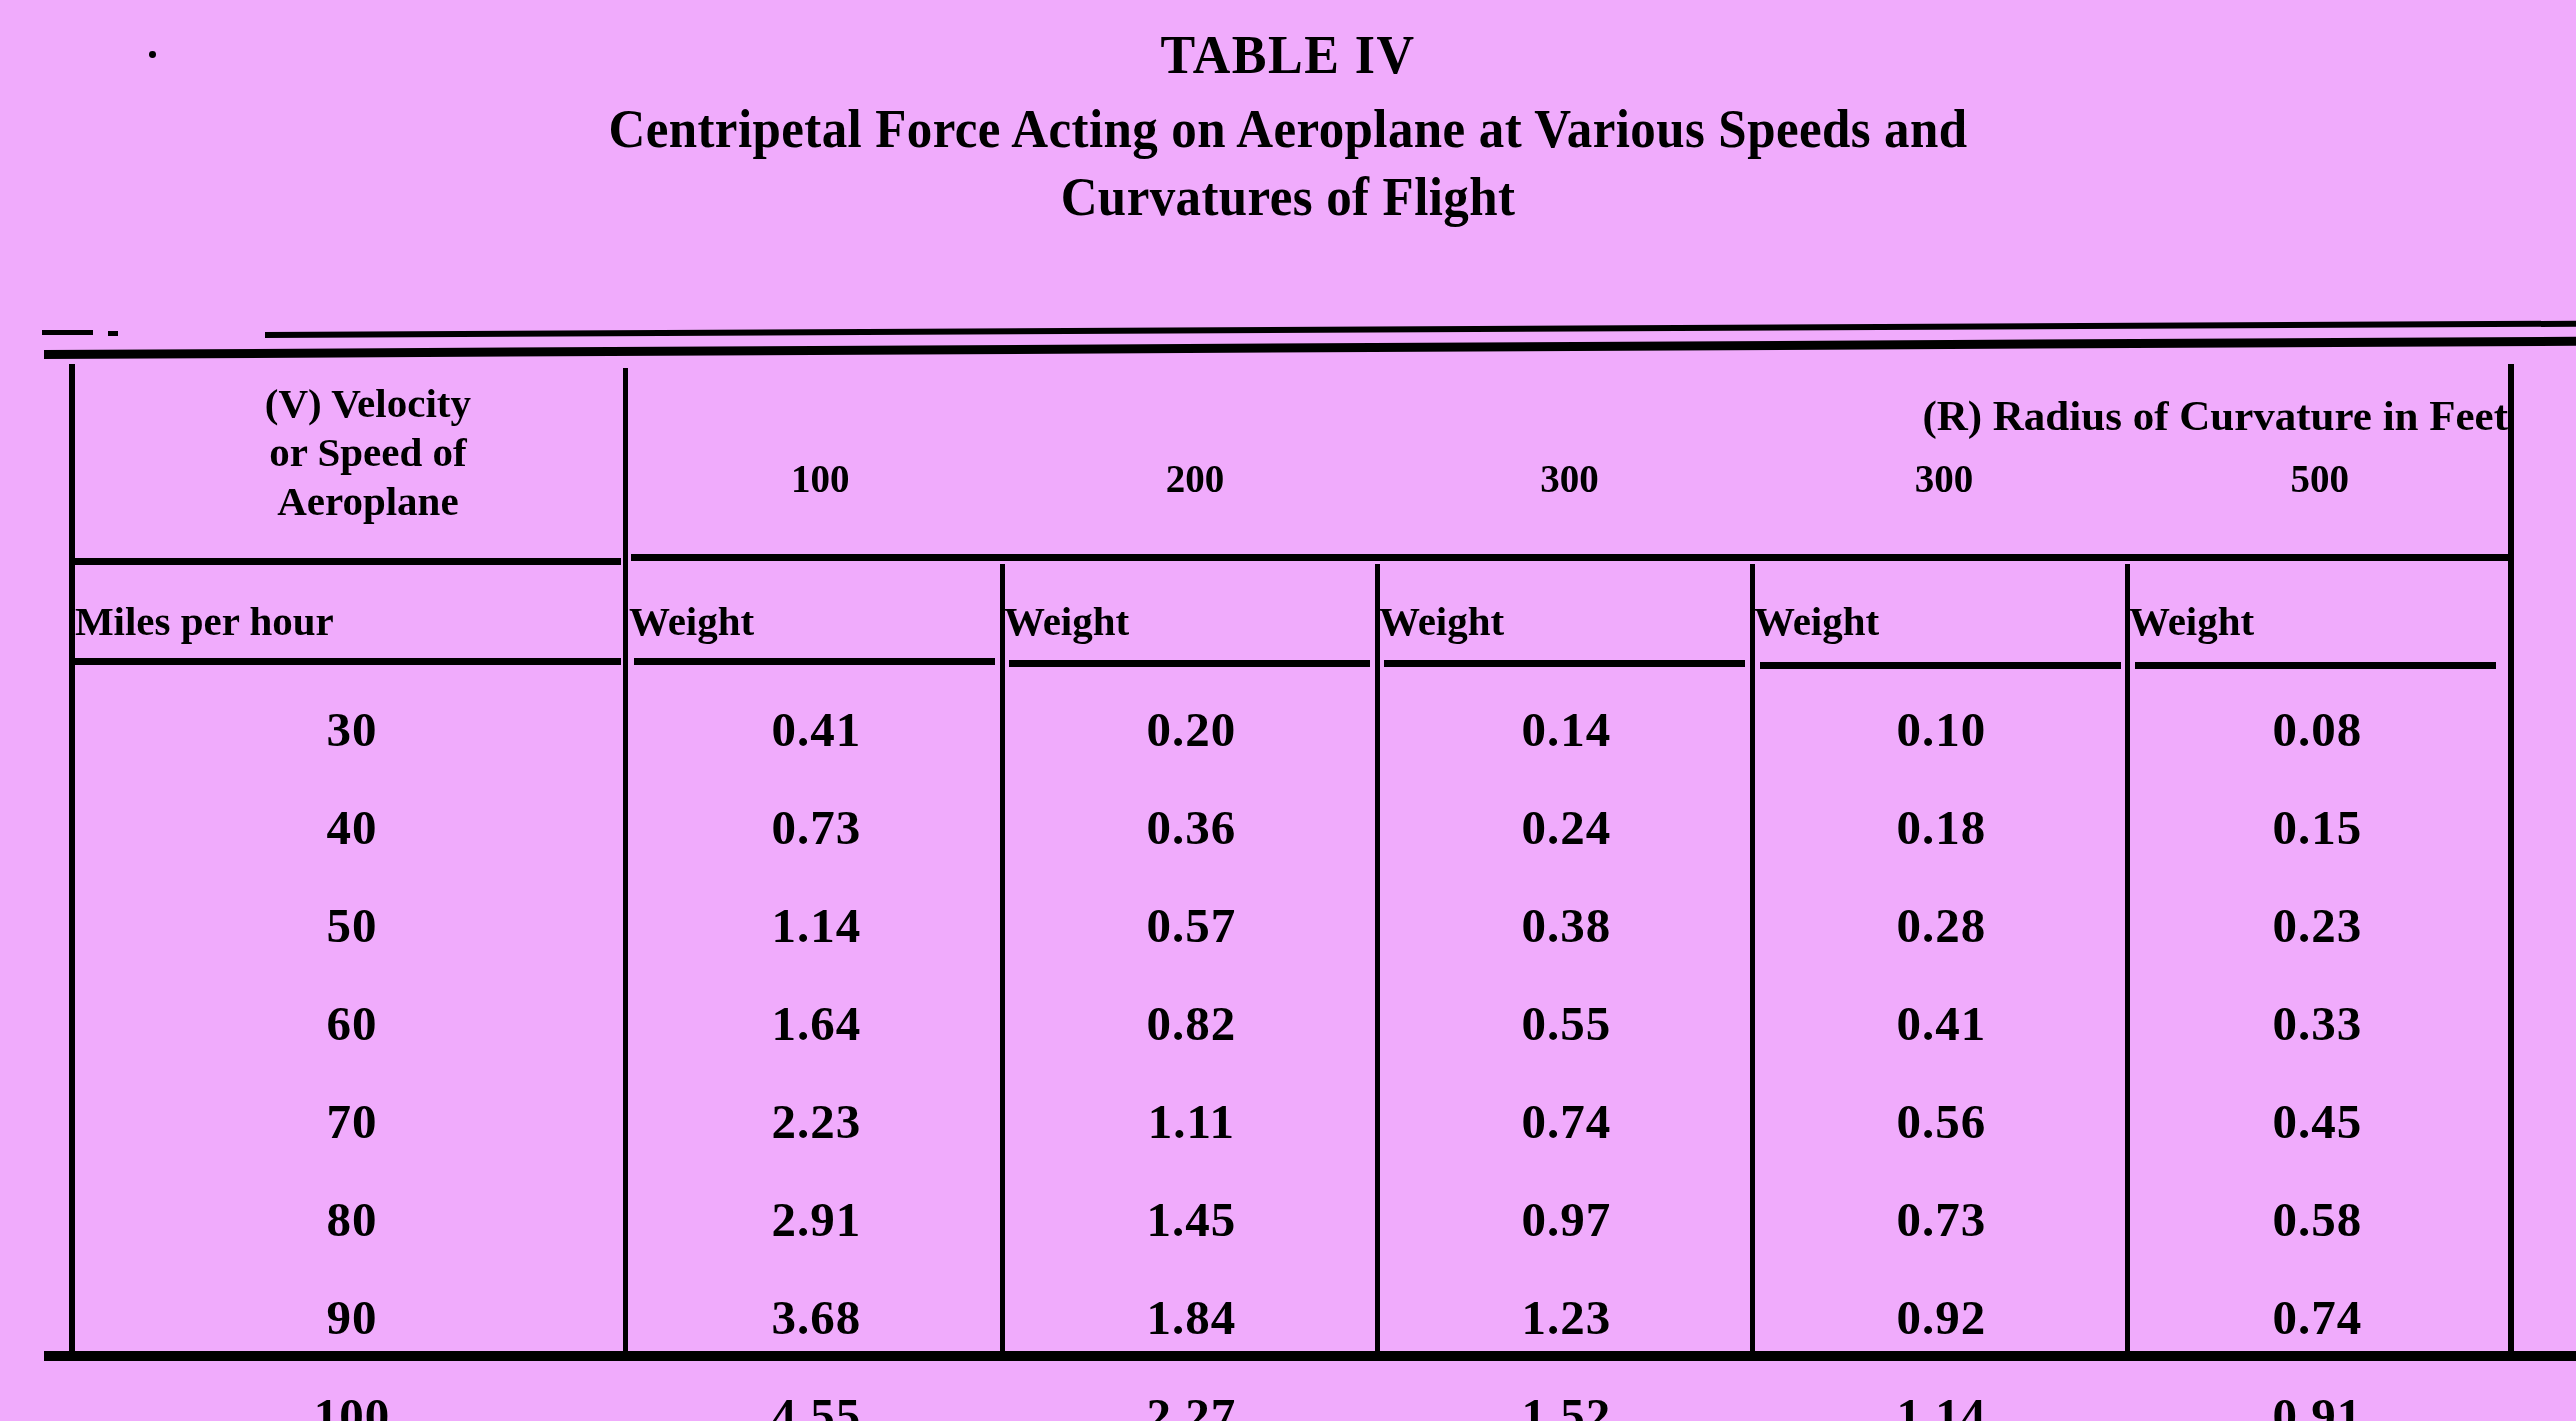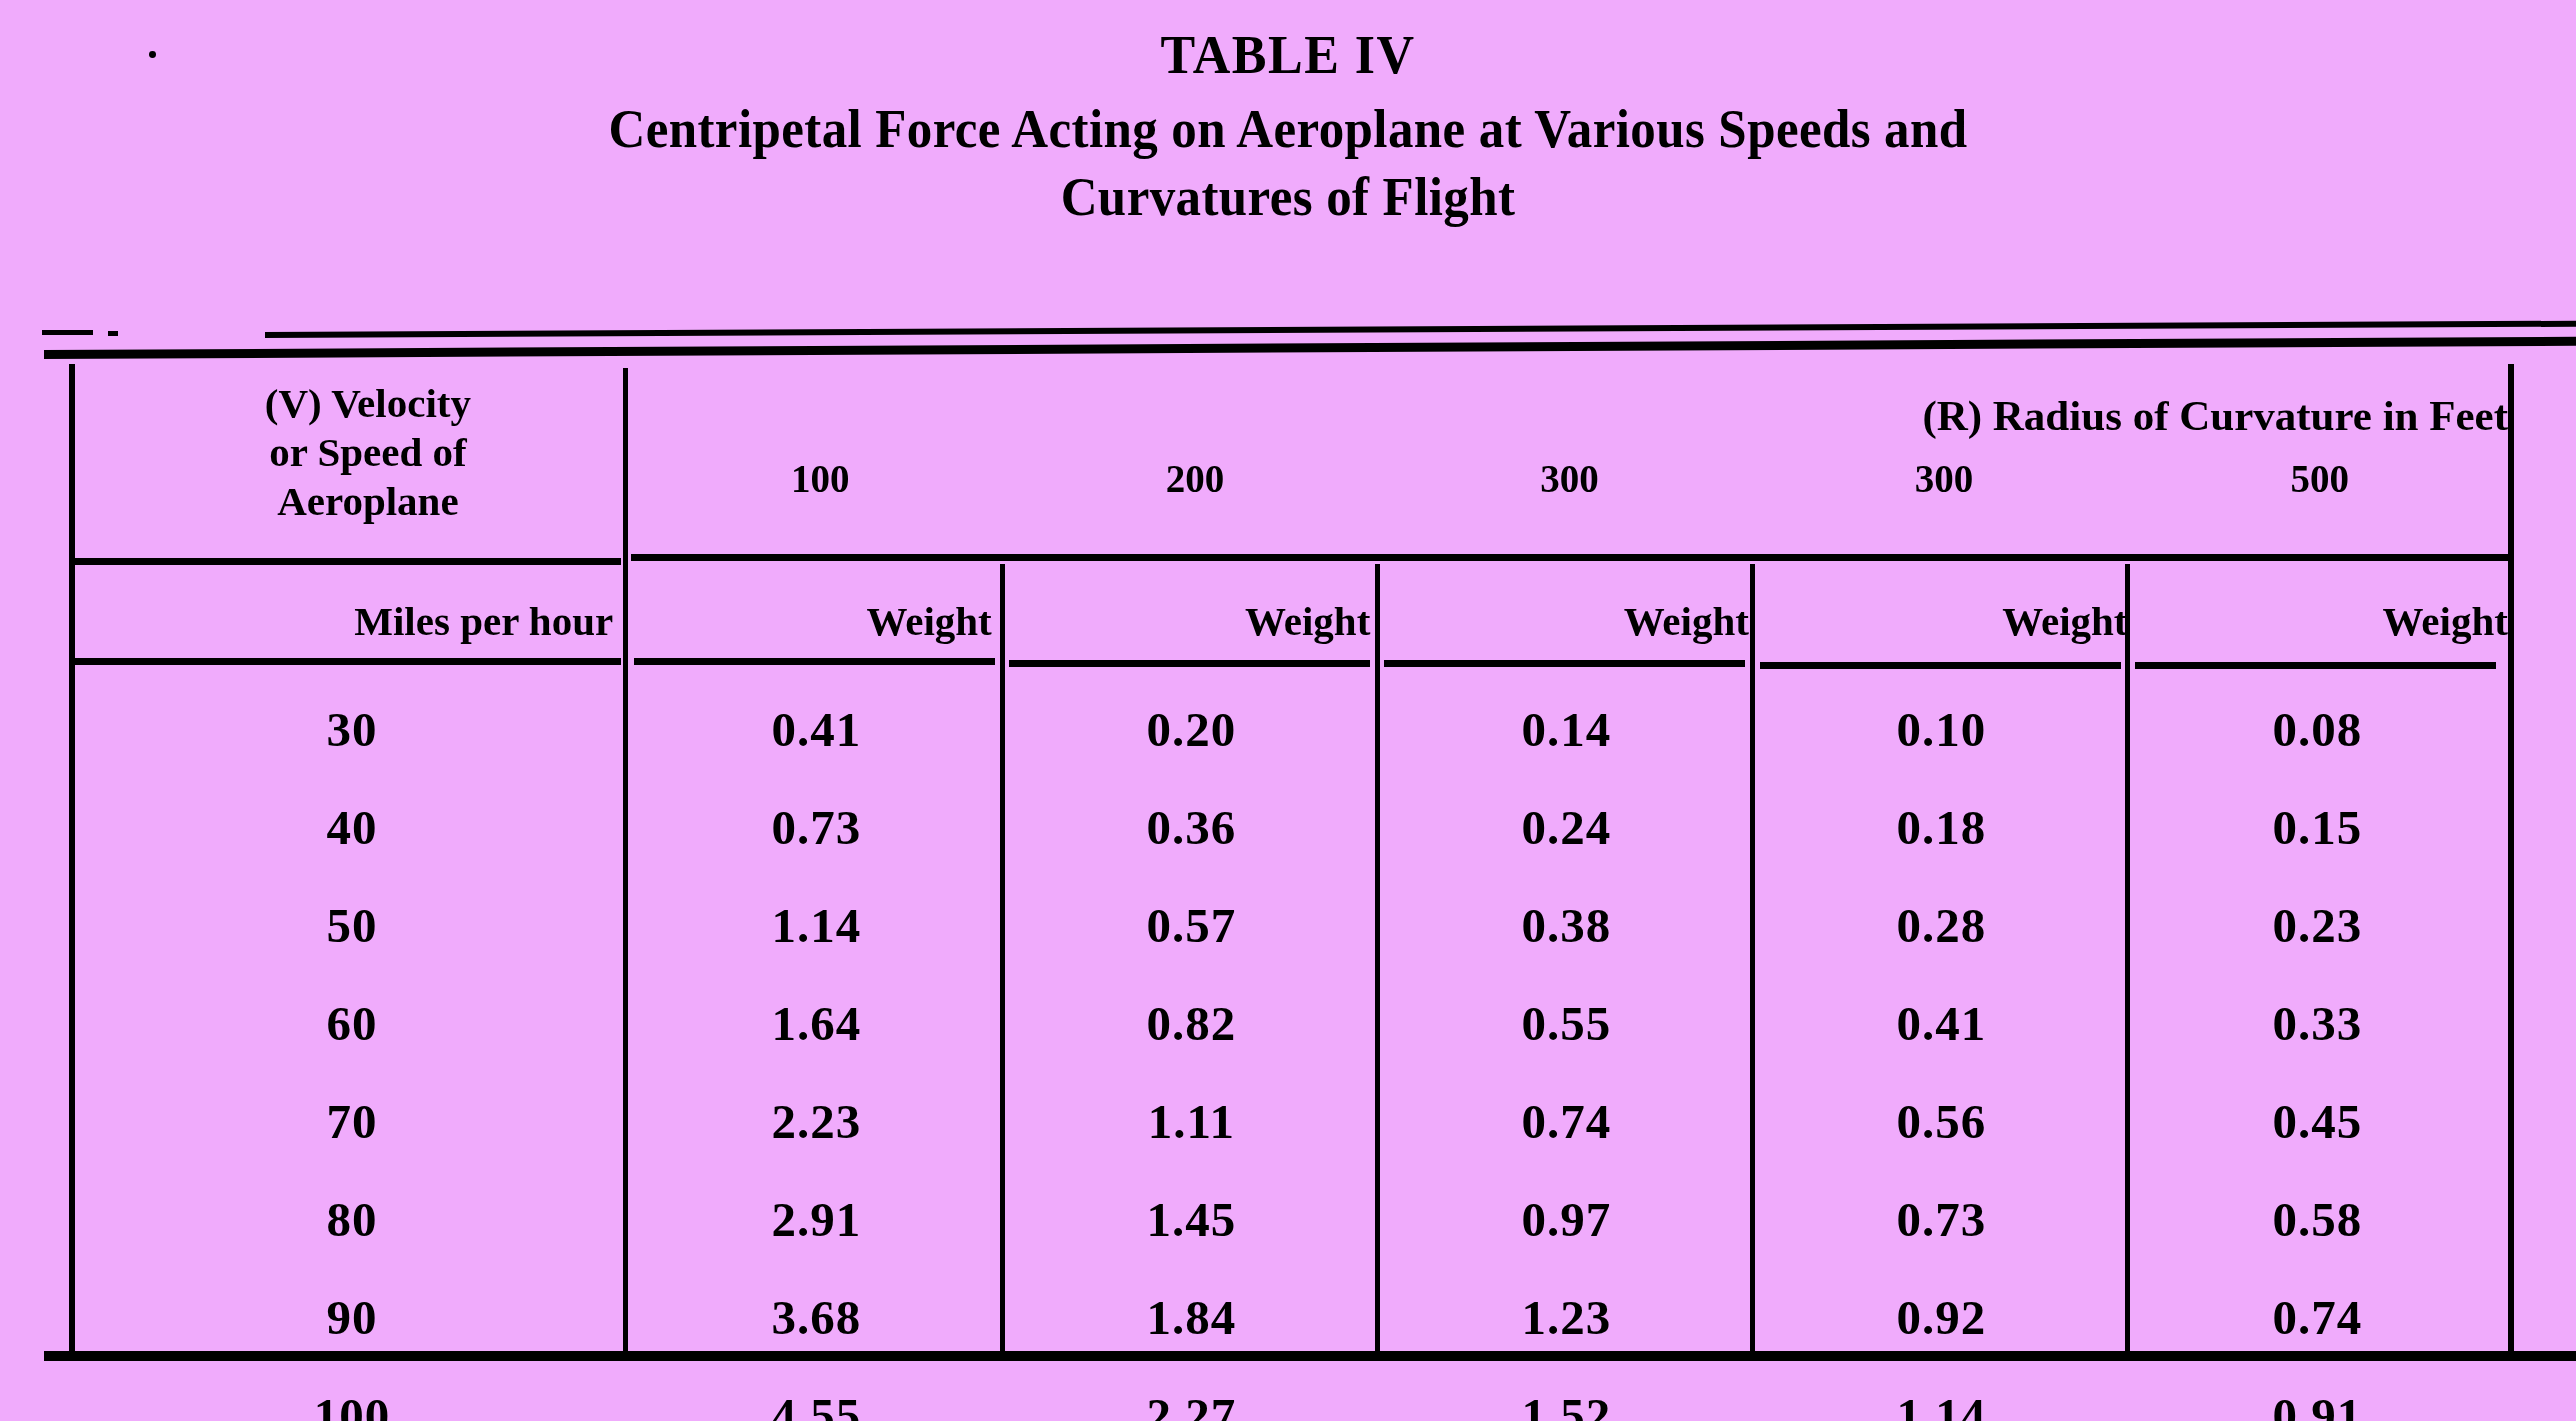--- a/index.html
+++ b/index.html
@@ -185,25 +185,24 @@
   .unit-row {
     position: absolute;
     left: 5.9px;
     top: 234px;
     width: 2433px;
     display: flex;
     height: 81px;
     align-items: center;
   }
   .unit-row > div {
-    text-align: right;
+    text-align: left;
     font-size: 41px;
     font-weight: bold;
     font-family: "Liberation Serif", serif;
-    padding-left: 44px;
   }
 
   
   .data-area {
     position: absolute;
     left: 5.9px;
     top: 334px;
     width: 2433px;
   }
   .drow {

